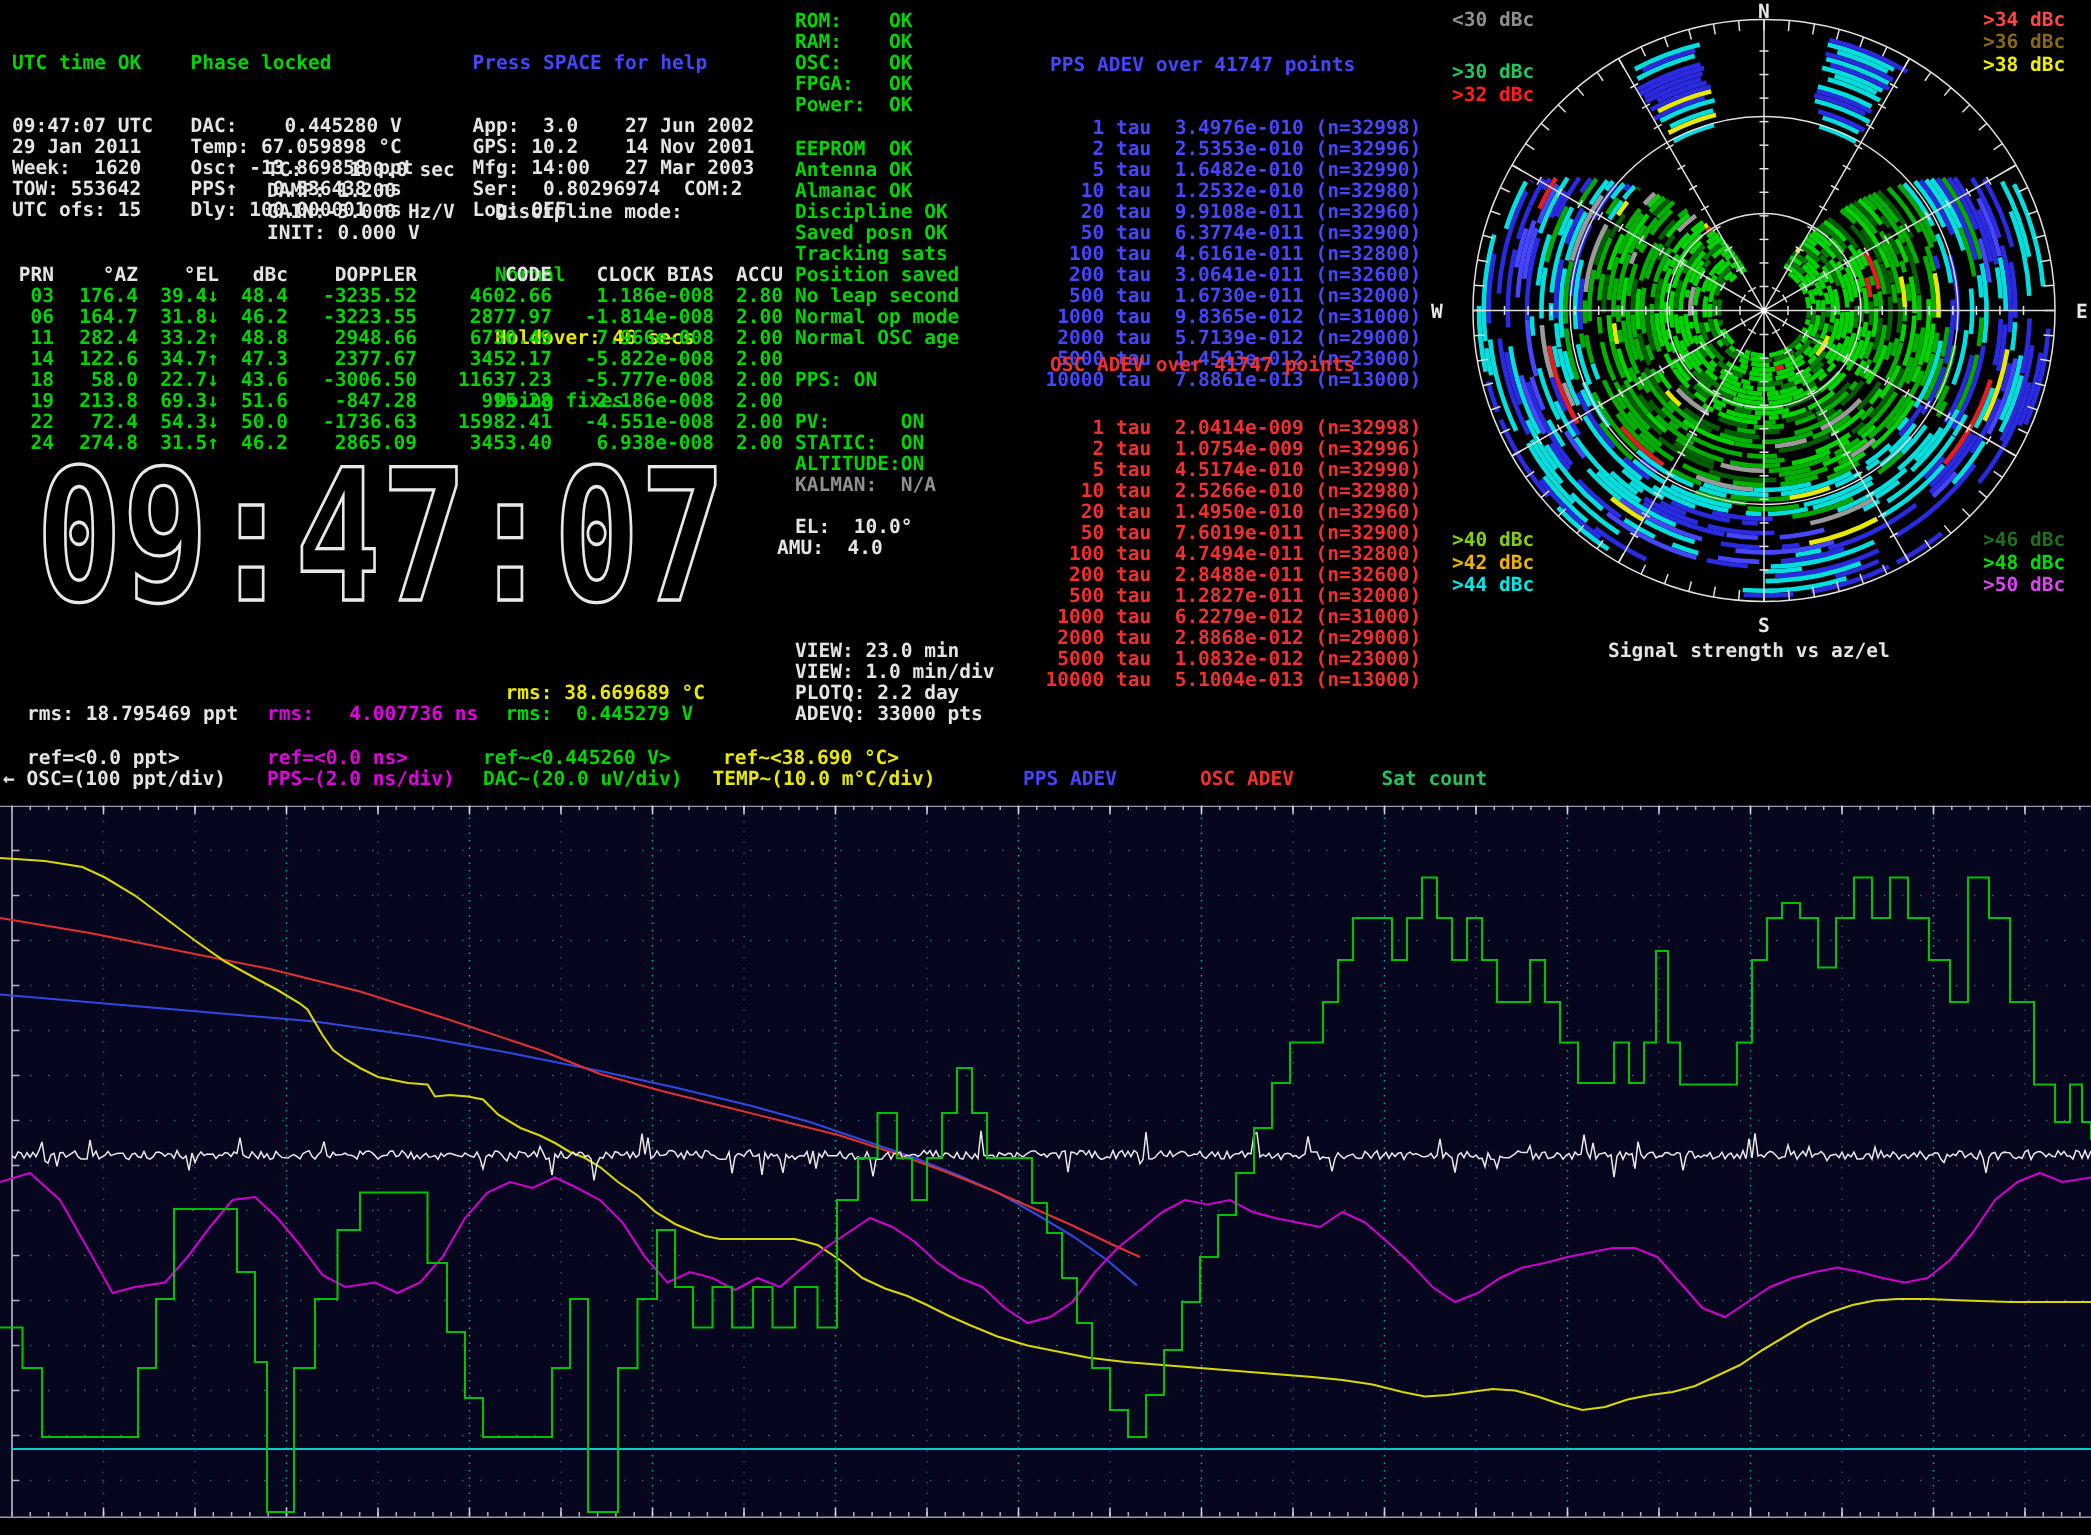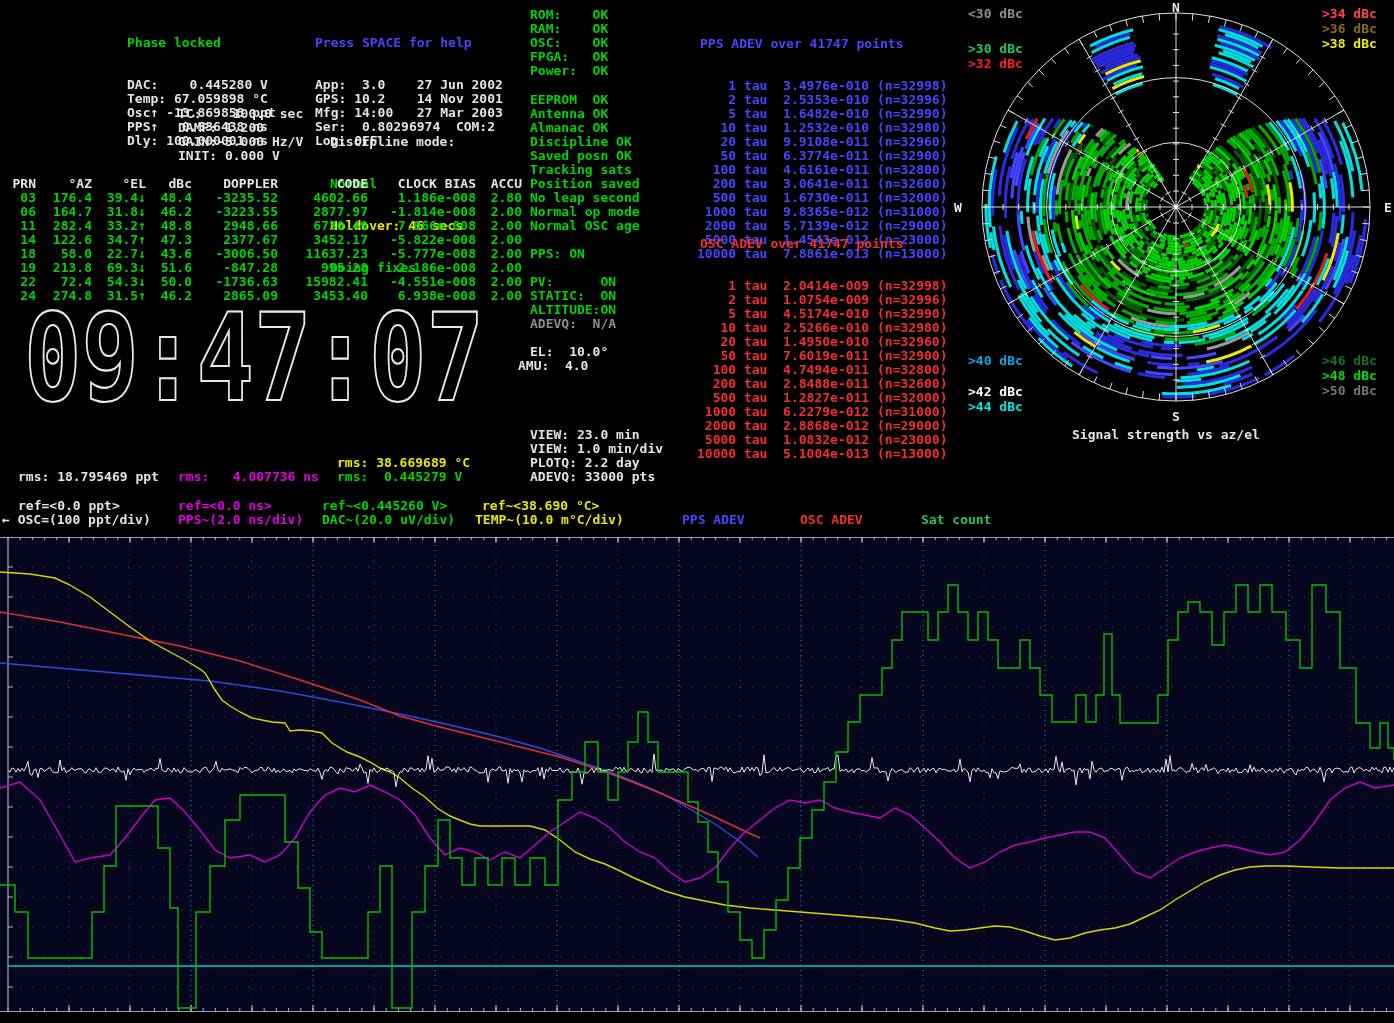--- a/index.html
+++ b/index.html
@@ -12,20 +12,24 @@
   .leg div{height:15px;white-space:pre;}
   .srow{display:grid;grid-template-columns:28px 56px 54px 46px 86px 90px 108px 46px;height:14px;}
   .srow span{text-align:right;white-space:pre;}
   svg{position:absolute;display:block;}
 </style>
 </head>
 <body>
 
 <div id="screen">
 
+  <div class="t" style="left:8px;top:8px">
+    <div class="cg">UTC time OK</div>
+    <div class="lst cw"><div>09:47:07 UTC</div><div>29 Jan 2011</div><div>Week:  1620</div><div>TOW: 553642</div><div>UTC ofs: 15</div></div>
+  </div>
 
   <div class="t" style="left:127px;top:8px">
     <div class="cg">Phase locked</div>
     <div class="lst cw"><div>DAC:    0.445280 V</div><div>Temp: 67.059898 °C</div><div>Osc↑ -13.869858 ppt</div><div>PPS↑   0.536438 ns</div><div>Dly: 100.000001 ns</div></div>
   </div>
 
   <div class="t" style="left:315px;top:8px">
     <div class="cb">Press SPACE for help</div>
     <div class="lst cw"><div>App:  3.0    27 Jun 2002</div><div>GPS: 10.2    14 Nov 2001</div><div>Mfg: 14:00   27 Mar 2003</div><div>Ser:  0.80296974  COM:2</div><div>Log: OFF</div></div>
   </div>
@@ -44,21 +48,21 @@
 
   <div class="t" style="left:8px;top:177px" id="sat-table"><div class="srow cw"><span>PRN</span><span>°AZ</span><span>°EL</span><span>dBc</span><span>DOPPLER</span><span>CODE</span><span>CLOCK BIAS</span><span>ACCU</span></div><div class="srow cg"><span>03</span><span>176.4</span><span>39.4↓</span><span>48.4</span><span>-3235.52</span><span>4602.66</span><span>1.186e-008</span><span>2.80</span></div><div class="srow cg"><span>06</span><span>164.7</span><span>31.8↓</span><span>46.2</span><span>-3223.55</span><span>2877.97</span><span>-1.814e-008</span><span>2.00</span></div><div class="srow cg"><span>11</span><span>282.4</span><span>33.2↑</span><span>48.8</span><span>2948.66</span><span>6730.49</span><span>7.966e-008</span><span>2.00</span></div><div class="srow cg"><span>14</span><span>122.6</span><span>34.7↑</span><span>47.3</span><span>2377.67</span><span>3452.17</span><span>-5.822e-008</span><span>2.00</span></div><div class="srow cg"><span>18</span><span>58.0</span><span>22.7↓</span><span>43.6</span><span>-3006.50</span><span>11637.23</span><span>-5.777e-008</span><span>2.00</span></div><div class="srow cg"><span>19</span><span>213.8</span><span>69.3↓</span><span>51.6</span><span>-847.28</span><span>995.28</span><span>2.186e-008</span><span>2.00</span></div><div class="srow cg"><span>22</span><span>72.4</span><span>54.3↓</span><span>50.0</span><span>-1736.63</span><span>15982.41</span><span>-4.551e-008</span><span>2.00</span></div><div class="srow cg"><span>24</span><span>274.8</span><span>31.5↑</span><span>46.2</span><span>2865.09</span><span>3453.40</span><span>6.938e-008</span><span>2.00</span></div></div>
 
   <svg id="clock-svg" style="left:22px;top:302px" width="470" height="112">
     <text x="2" y="98" font-family="DejaVu Sans Mono, monospace" font-size="122" fill="none" stroke="#e8e8e8" stroke-width="2.2" textLength="460" lengthAdjust="spacingAndGlyphs">09:47:07</text>
   </svg>
 
   <div class="t lst cg" style="left:530px;top:93px"><div>EEPROM  OK</div><div>Antenna OK</div><div>Almanac OK</div><div>Discipline OK</div><div>Saved posn OK</div><div>Tracking sats</div><div>Position saved</div><div>No leap second</div><div>Normal op mode</div><div>Normal OSC age</div></div>
   <div class="t cg" style="left:530px;top:247px">PPS: ON</div>
   <div class="t lst cg" style="left:530px;top:275px"><div>PV:      ON</div><div>STATIC:  ON</div><div>ALTITUDE:ON</div></div>
-  <div class="t cgy" style="left:530px;top:317px">ADEVQ:  N/A</div>
+  <div class="t cgy" style="left:530px;top:317px">KALMAN:  N/A</div>
   <div class="t cw" style="left:530px;top:345px">EL:  10.0°</div>
   <div class="t cw" style="left:518px;top:359px">AMU:  4.0</div>
   <div class="t lst cw" style="left:530px;top:428px"><div>VIEW: 23.0 min</div><div>VIEW: 1.0 min/div</div><div>PLOTQ: 2.2 day</div><div>ADEVQ: 33000 pts</div></div>
 
   <div class="t cb" style="left:697px;top:9px">
     <div style="padding-left:3px">PPS ADEV over 41747 points</div>
     <div class="lst"><div>    1 tau  3.4976e-010 (n=32998)</div><div>    2 tau  2.5353e-010 (n=32996)</div><div>    5 tau  1.6482e-010 (n=32990)</div><div>   10 tau  1.2532e-010 (n=32980)</div><div>   20 tau  9.9108e-011 (n=32960)</div><div>   50 tau  6.3774e-011 (n=32900)</div><div>  100 tau  4.6161e-011 (n=32800)</div><div>  200 tau  3.0641e-011 (n=32600)</div><div>  500 tau  1.6730e-011 (n=32000)</div><div> 1000 tau  9.8365e-012 (n=31000)</div><div> 2000 tau  5.7139e-012 (n=29000)</div><div> 5000 tau  1.4543e-012 (n=23000)</div><div>10000 tau  7.8861e-013 (n=13000)</div></div>
   </div>
   <div class="t cr" style="left:697px;top:209px">
     <div style="padding-left:3px">OSC ADEV over 41747 points</div>
@@ -998,22 +1002,22 @@
       <line x1="193.52779077628384" y1="22.840950186717123" x2="192.31225353261533" y2="15.947295915631656" stroke="#e0e0e0" stroke-width="1"></line>
       <line x1="209.7018761061879" y1="20.711591456843593" x2="209.09178590695427" y2="13.738228570201358" stroke="#e0e0e0" stroke-width="1"></line>
       <circle cx="226" cy="207" r="2" fill="#ffffff"></circle>
       <text x="222" y="12" fill="#e8e8e8" font-family="DejaVu Sans Mono, monospace" font-size="13" font-weight="bold">N</text>
       <text x="222" y="421" fill="#e8e8e8" font-family="DejaVu Sans Mono, monospace" font-size="13" font-weight="bold">S</text>
       <text x="4" y="212" fill="#e8e8e8" font-family="DejaVu Sans Mono, monospace" font-size="13" font-weight="bold">W</text>
       <text x="434" y="212" fill="#e8e8e8" font-family="DejaVu Sans Mono, monospace" font-size="13" font-weight="bold">E</text>
     </svg>
   <div class="t leg" style="left:968px;top:7px"><div style="color: rgb(143, 143, 143);">&lt;30 dBc</div><div style="color: #22c55e; margin-top: 20px;">&gt;30 dBc</div><div style="color: rgb(255, 32, 32);">&gt;32 dBc</div></div>
   <div class="t leg" style="left:1322px;top:7px"><div style="color: rgb(255, 69, 69);">&gt;34 dBc</div><div style="color: rgb(139, 105, 20);">&gt;36 dBc</div><div style="color: rgb(238, 238, 0);">&gt;38 dBc</div></div>
-  <div class="t leg" style="left:968px;top:354px"><div style="color: #0ea5e9;">&gt;40 dBc</div><div style="color: #ffffff; margin-top: 16px;">&gt;42 dBc</div><div style="color: rgb(0, 232, 232);">&gt;44 dBc</div></div>
-  <div class="t leg" style="left:1322px;top:354px"><div style="color: rgb(30, 112, 30);">&gt;46 dBc</div><div style="color: rgb(0, 220, 0);">&gt;48 dBc</div><div style="color: #737373;">&gt;50 dBc</div></div>
+  <div class="t leg" style="left:968px;top:354px"><div style="color: #84cc16;">&gt;40 dBc</div><div style="color: #eab308;">&gt;42 dBc</div><div style="color: rgb(0, 232, 232);">&gt;44 dBc</div></div>
+  <div class="t leg" style="left:1322px;top:354px"><div style="color: rgb(30, 112, 30);">&gt;46 dBc</div><div style="color: rgb(0, 220, 0);">&gt;48 dBc</div><div style="color: #d946ef;">&gt;50 dBc</div></div>
   <div class="t cw" style="left:1072px;top:428px">Signal strength vs az/el</div>
 
   <div class="t cy" style="left:337px;top:456px">rms: 38.669689 °C</div>
   <div class="t cw" style="left:18px;top:470px">rms: 18.795469 ppt</div>
   <div class="t cm" style="left:178px;top:470px">rms:   4.007736 ns</div>
   <div class="t cg" style="left:337px;top:470px">rms:  0.445279 V</div>
 
   <div class="t cw" style="left:18px;top:499px">ref=&lt;0.0 ppt&gt;</div>
   <div class="t cm" style="left:178px;top:499px">ref=&lt;0.0 ns&gt;</div>
   <div class="t cg" style="left:322px;top:499px">ref~&lt;0.445260 V&gt;</div>

